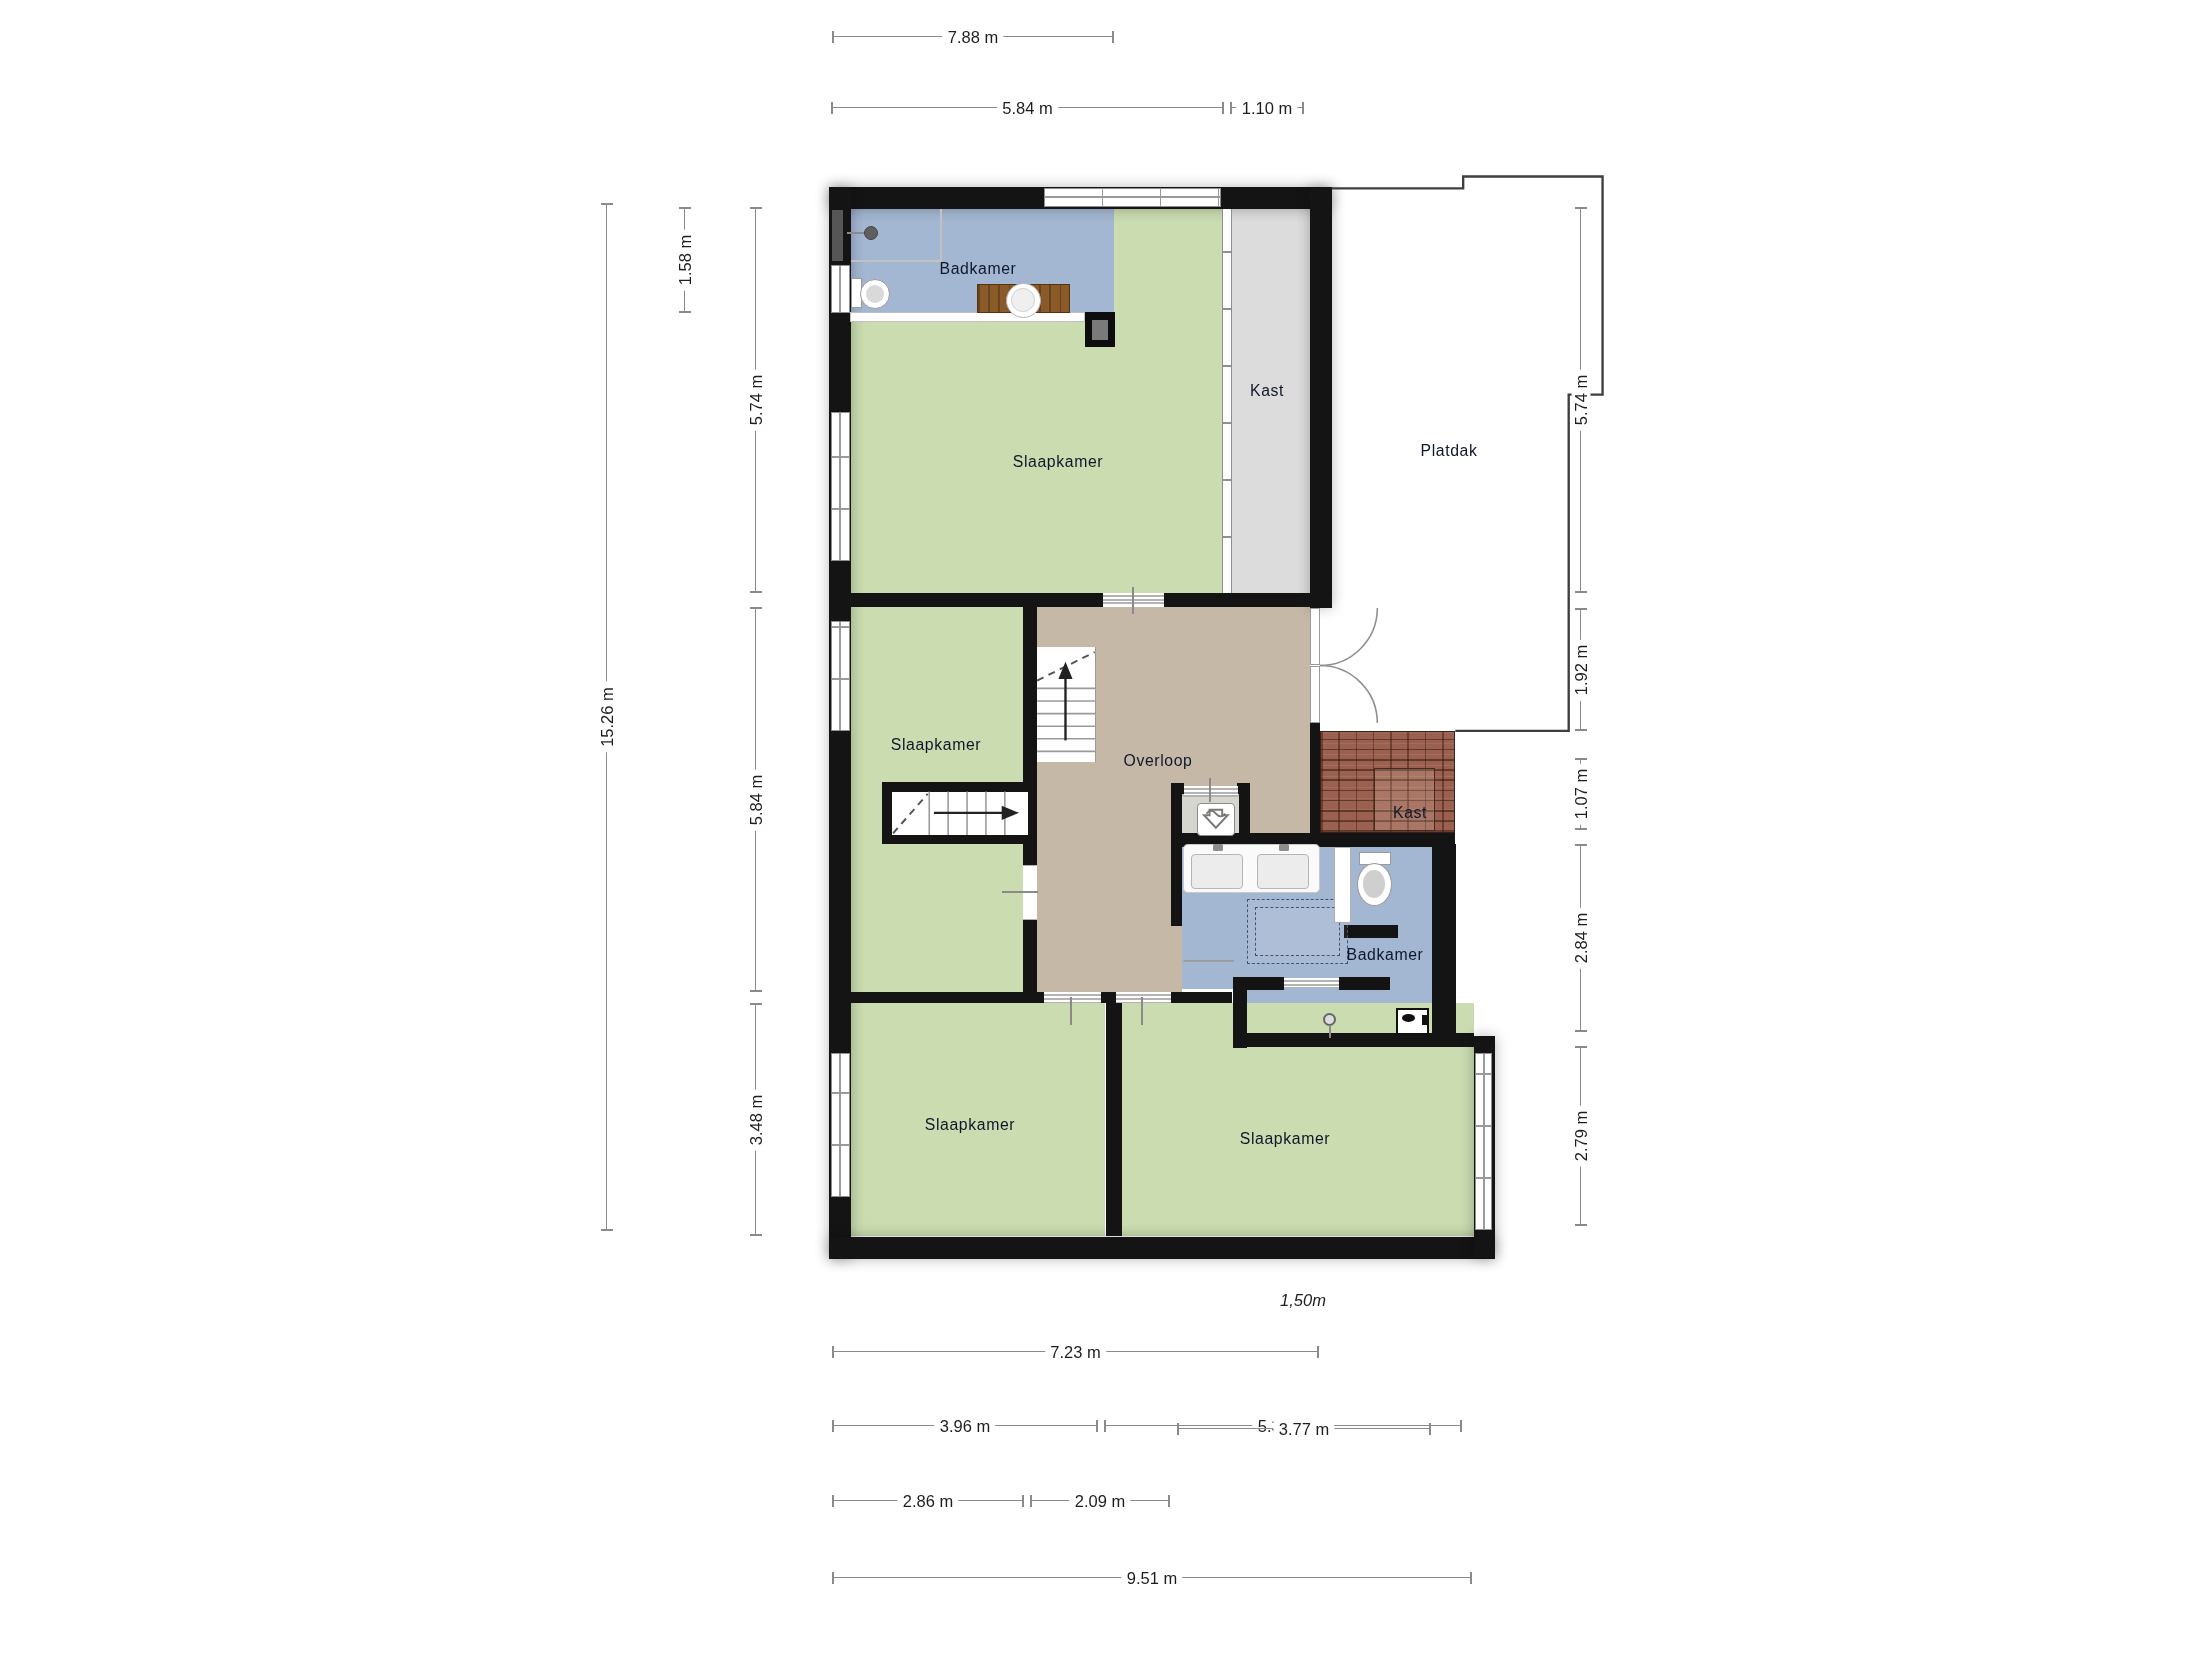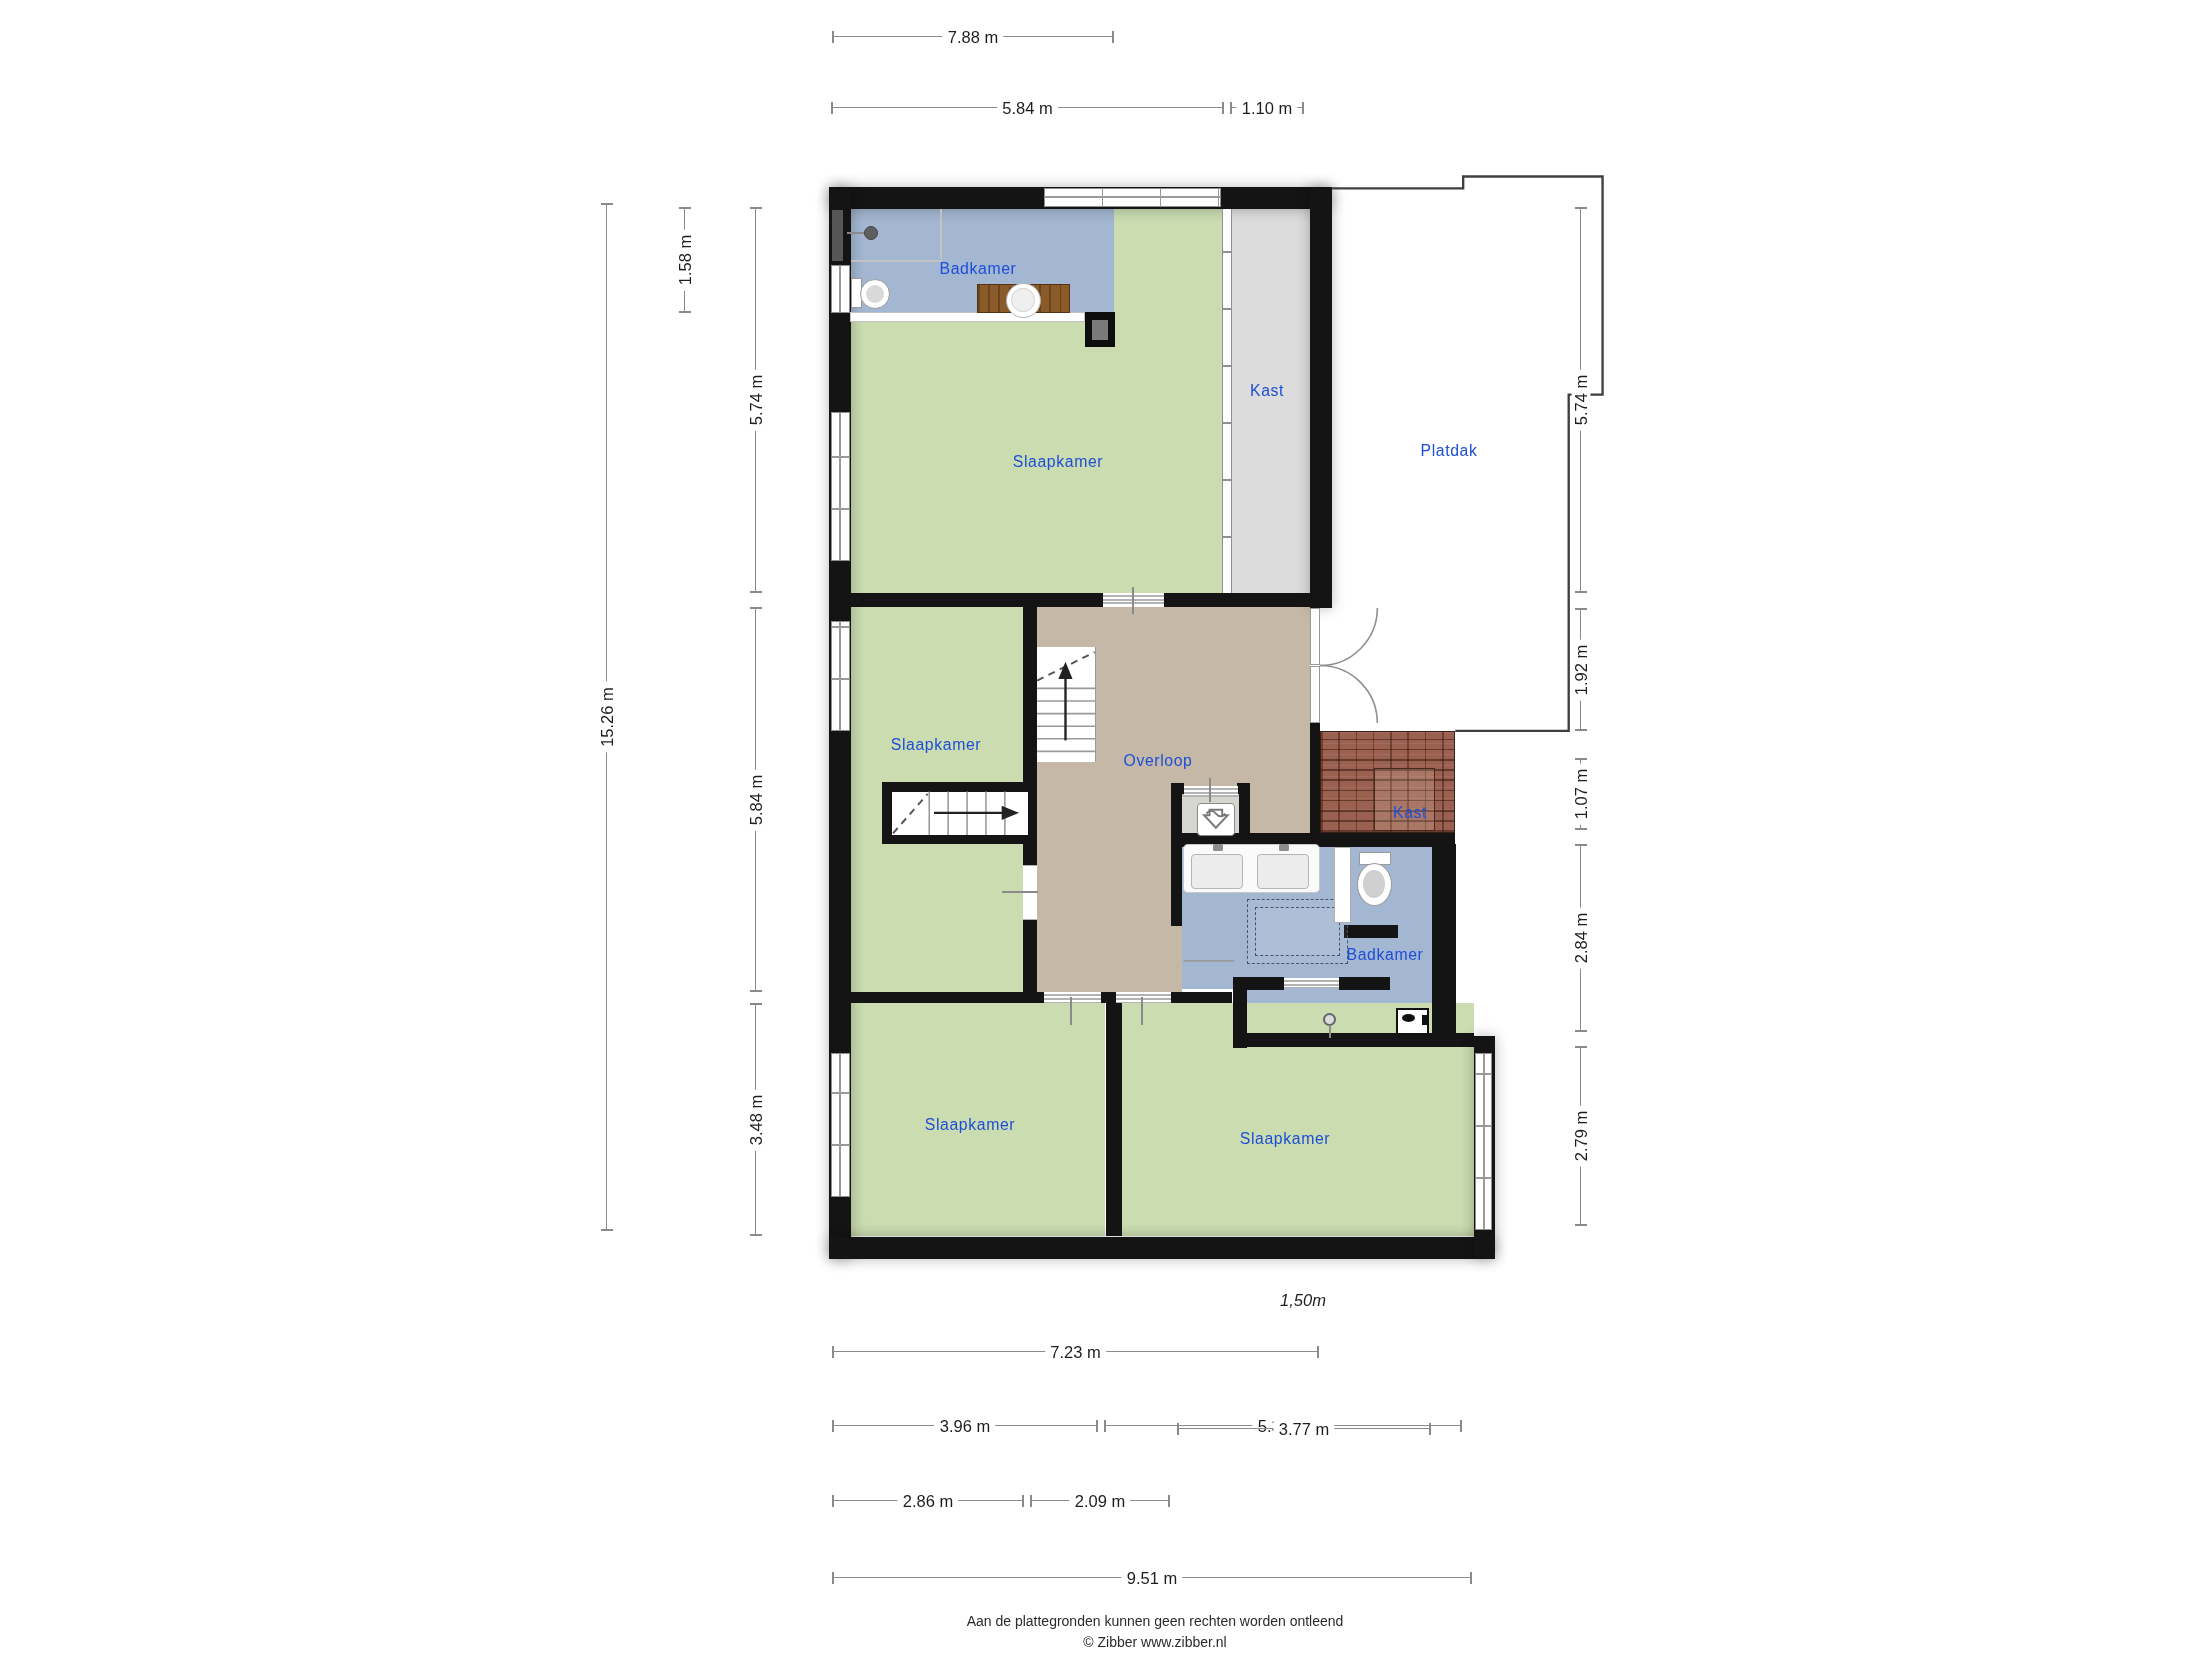--- a/index.html
+++ b/index.html
@@ -46,21 +46,21 @@
   .dash { position: absolute; border: 1.6px dashed #44546e; background: rgba(255,255,255,.06); }
   .tiles { position: absolute; background-color: #9a6150; border: 1.6px solid #3a2018;
       background-image:
         repeating-linear-gradient(0deg, rgba(55,22,12,.55) 0 1.6px, transparent 1.6px 10.2px),
         repeating-linear-gradient(90deg, rgba(55,22,12,.45) 0 1.6px, transparent 1.6px 17.3px),
         repeating-linear-gradient(0deg, rgba(255,255,255,.08) 0 0.8px, transparent 0.8px 5.5px); }
   .tiles-door { position: absolute; border: 1.6px solid #46281c; background: rgba(255,235,215,.16); }
   .stair-inner { position: absolute; background: #fff; }
 
   .room-label { position: absolute; transform: translate(-50%,-50%);
-      font-size: 15.8px; letter-spacing: 0.6px; color: #1d4ed8; white-space: nowrap; }
+      font-size: 15.8px; letter-spacing: 0.6px; color: #0f172a; white-space: nowrap; }
 
   .dim { position: absolute; }
   .dim-h { border-top: 1.6px solid #8a8a8a; height: 0; }
   .dim-h::before, .dim-h::after { content:""; position:absolute; top:-6.3px; width:1.6px; height:11.8px; background:#8a8a8a; }
   .dim-h::before { left:0; } .dim-h::after { right:0; }
   .dim-v { border-left: 1.6px solid #8a8a8a; width: 0; }
   .dim-v::before, .dim-v::after { content:""; position:absolute; left:-6.3px; height:1.6px; width:11.8px; background:#8a8a8a; }
   .dim-v::before { top:0; } .dim-v::after { bottom:0; }
   .dim-label { position: absolute; background: #fff; color: #1e1e1e; font-size: 16.5px;
       padding: 0 5.5px; white-space: nowrap; }
@@ -286,18 +286,14 @@
       <div class="dim dim-v" style="left: 1580px; top: 844px; height: 188px;">
         <span class="dim-label">2.84 m</span>
       </div>
       <div class="dim dim-v" style="left: 1580px; top: 1046px; height: 180px;">
         <span class="dim-label">2.79 m</span>
       </div>
     </div>
 
   <div class="note" id="note-el" style="left: 1303px; top: 1300px; font-style: italic;">1,50m</div>
 
-  <div class="footer" style="top:1611px">
-    <div>Aan de plattegronden kunnen geen rechten worden ontleend</div>
-    <div>© Zibber www.zibber.nl</div>
-  </div>
 </div>
 
 
 </body></html>

